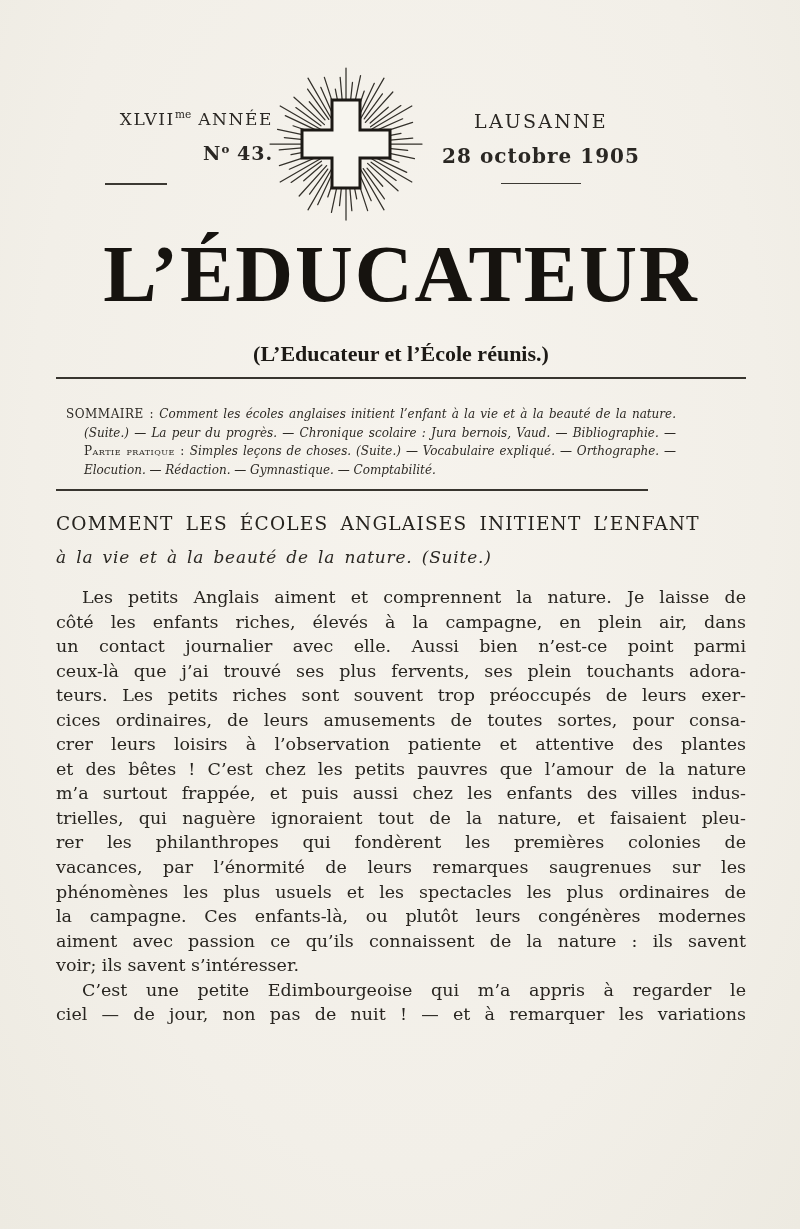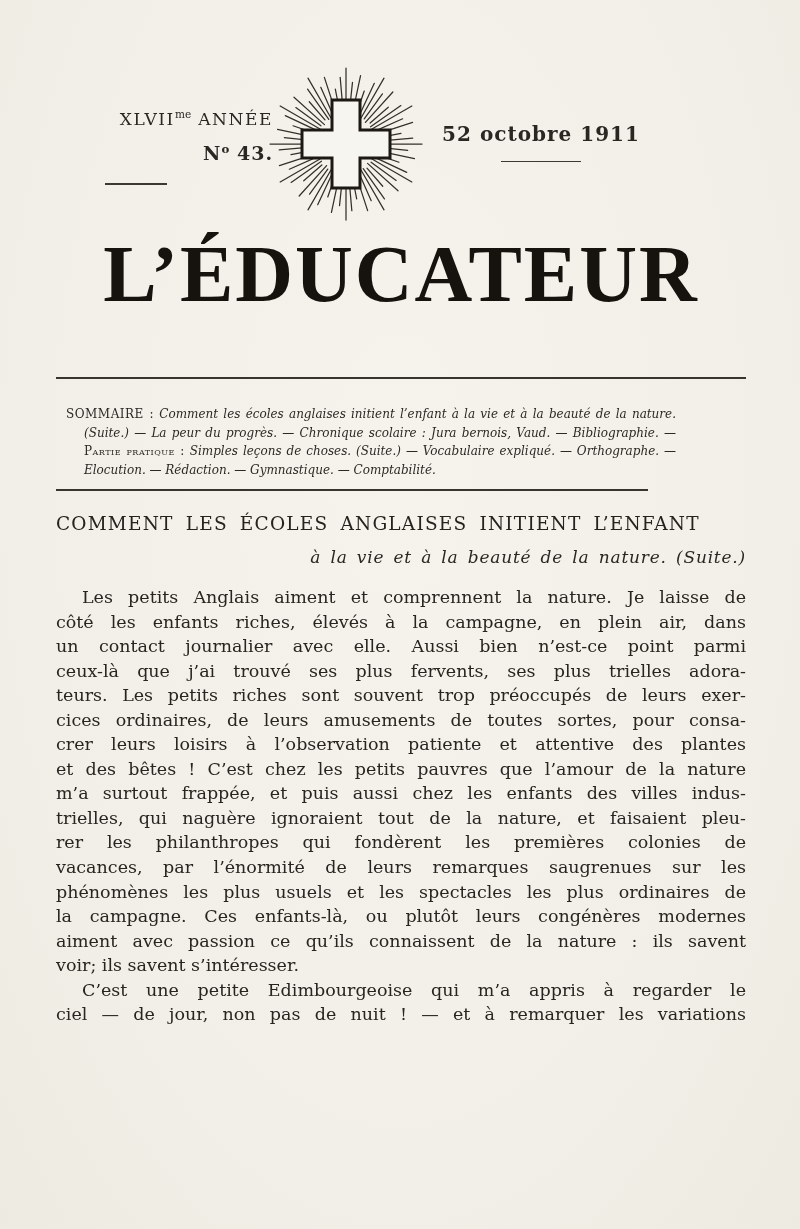--- a/index.html
+++ b/index.html
@@ -73,21 +73,21 @@
   
   .article-heading {
     position: absolute; top: 513px; left: 56px; width: 690px;
     margin: 0; text-align: left;
     font-weight: normal; font-size: 18.5px;
     letter-spacing: 1.2px; word-spacing: 5px;
     color: #26231e; white-space: nowrap;
   }
   .article-subheading {
     position: absolute; top: 547px; left: 56px; width: 690px;
-    text-align: right; font-style: italic; font-size: 17px;
+    text-align: left; font-style: italic; font-size: 17px;
     letter-spacing: 0.8px; word-spacing: 3px;
     color: #2a2722;
   }
   .article-body {
     position: absolute; top: 585px; left: 56px; width: 690px;
     color: #282520;
   }
   .line {
     font-size: 17.5px; line-height: 24.55px;
     text-align: justify; text-align-last: justify;
@@ -129,44 +129,46 @@
         <use href="#rayc" transform="rotate(240)"></use>
         <use href="#rayc" transform="rotate(270)"></use>
         <use href="#rayc" transform="rotate(300)"></use>
         <use href="#rayc" transform="rotate(330)"></use>
       </g>
       <path d="M -14 -44 H 14 V -14 H 44 V 14 H 14 V 44 H -14 V 14 H -44 V -14 H -14 Z" fill="#f7f5ef" stroke="#1c1915" stroke-width="3"></path>
     </svg>
   </div>
 
   <div class="mh-right">
-    <div class="date">52 octobre 1911</div>
+    <div class="city">LAUSANNE</div>
+    <div class="date">28 octobre 1905</div>
     <div class="mh-rule"></div>
   </div>
 
   <h1 class="title">L’ÉDUCATEUR</h1>
+  <div class="subtitle">(L’Educateur et l’École réunis.)</div>
 
   <div class="rule-top"></div>
   <p class="sommaire">
     <span class="som-label">SOMMAIRE :</span>
     <span class="som-it">Comment les écoles anglaises initient l’enfant à la vie et à la beauté de la nature. (Suite.) — La peur du progrès. — Chronique scolaire : Jura bernois, Vaud. — Bibliographie. — </span>
     <span class="som-sc">Partie pratique :</span>
     <span class="som-it">Simples leçons de choses. (Suite.) — Vocabulaire expliqué. — Orthographe. — Elocution. — Rédaction. — Gymnastique. — Comptabilité.</span>
   </p>
   <div class="rule-bottom"></div>
 
   <h2 class="article-heading">COMMENT LES ÉCOLES ANGLAISES INITIENT L’ENFANT</h2>
   <div class="article-subheading">à la vie et à la beauté de la nature. (Suite.)</div>
 
   <div class="article-body">
     <div class="paragraph">
       <div class="line first">Les petits Anglais aiment et comprennent la nature. Je laisse de</div>
       <div class="line">côté les enfants riches, élevés à la campagne, en plein air, dans</div>
       <div class="line">un contact journalier avec elle. Aussi bien n’est-ce point parmi</div>
-      <div class="line">ceux-là que j’ai trouvé ses plus fervents, ses plus trielles adora-</div>
+      <div class="line">ceux-là que j’ai trouvé ses plus fervents, ses plein touchants adora-</div>
       <div class="line">teurs. Les petits riches sont souvent trop préoccupés de leurs exer-</div>
       <div class="line">cices ordinaires, de leurs amusements de toutes sortes, pour consa-</div>
       <div class="line">crer leurs loisirs à l’observation patiente et attentive des plantes</div>
       <div class="line">et des bêtes ! C’est chez les petits pauvres que l’amour de la nature</div>
       <div class="line">m’a surtout frappée, et puis aussi chez les enfants des villes indus-</div>
       <div class="line">trielles, qui naguère ignoraient tout de la nature, et faisaient pleu-</div>
       <div class="line">rer les philanthropes qui fondèrent les premières colonies de</div>
       <div class="line">vacances, par l’énormité de leurs remarques saugrenues sur les</div>
       <div class="line">phénomènes les plus usuels et les spectacles les plus ordinaires de</div>
       <div class="line">la campagne. Ces enfants-là, ou plutôt leurs congénères modernes</div>

